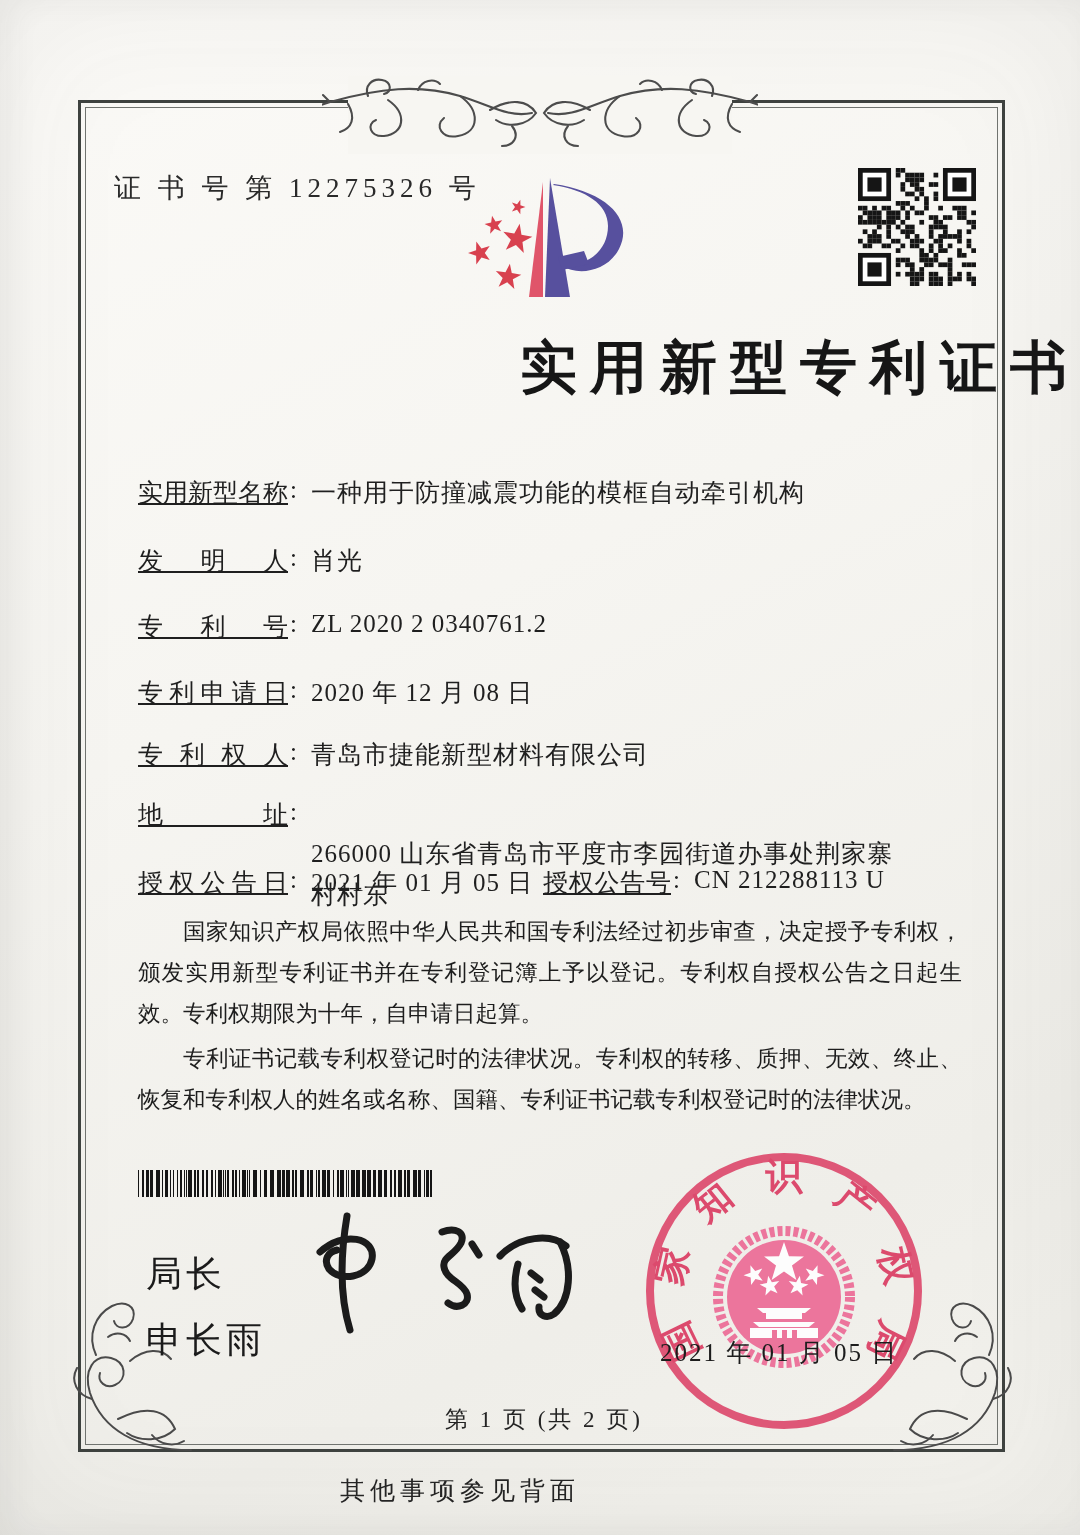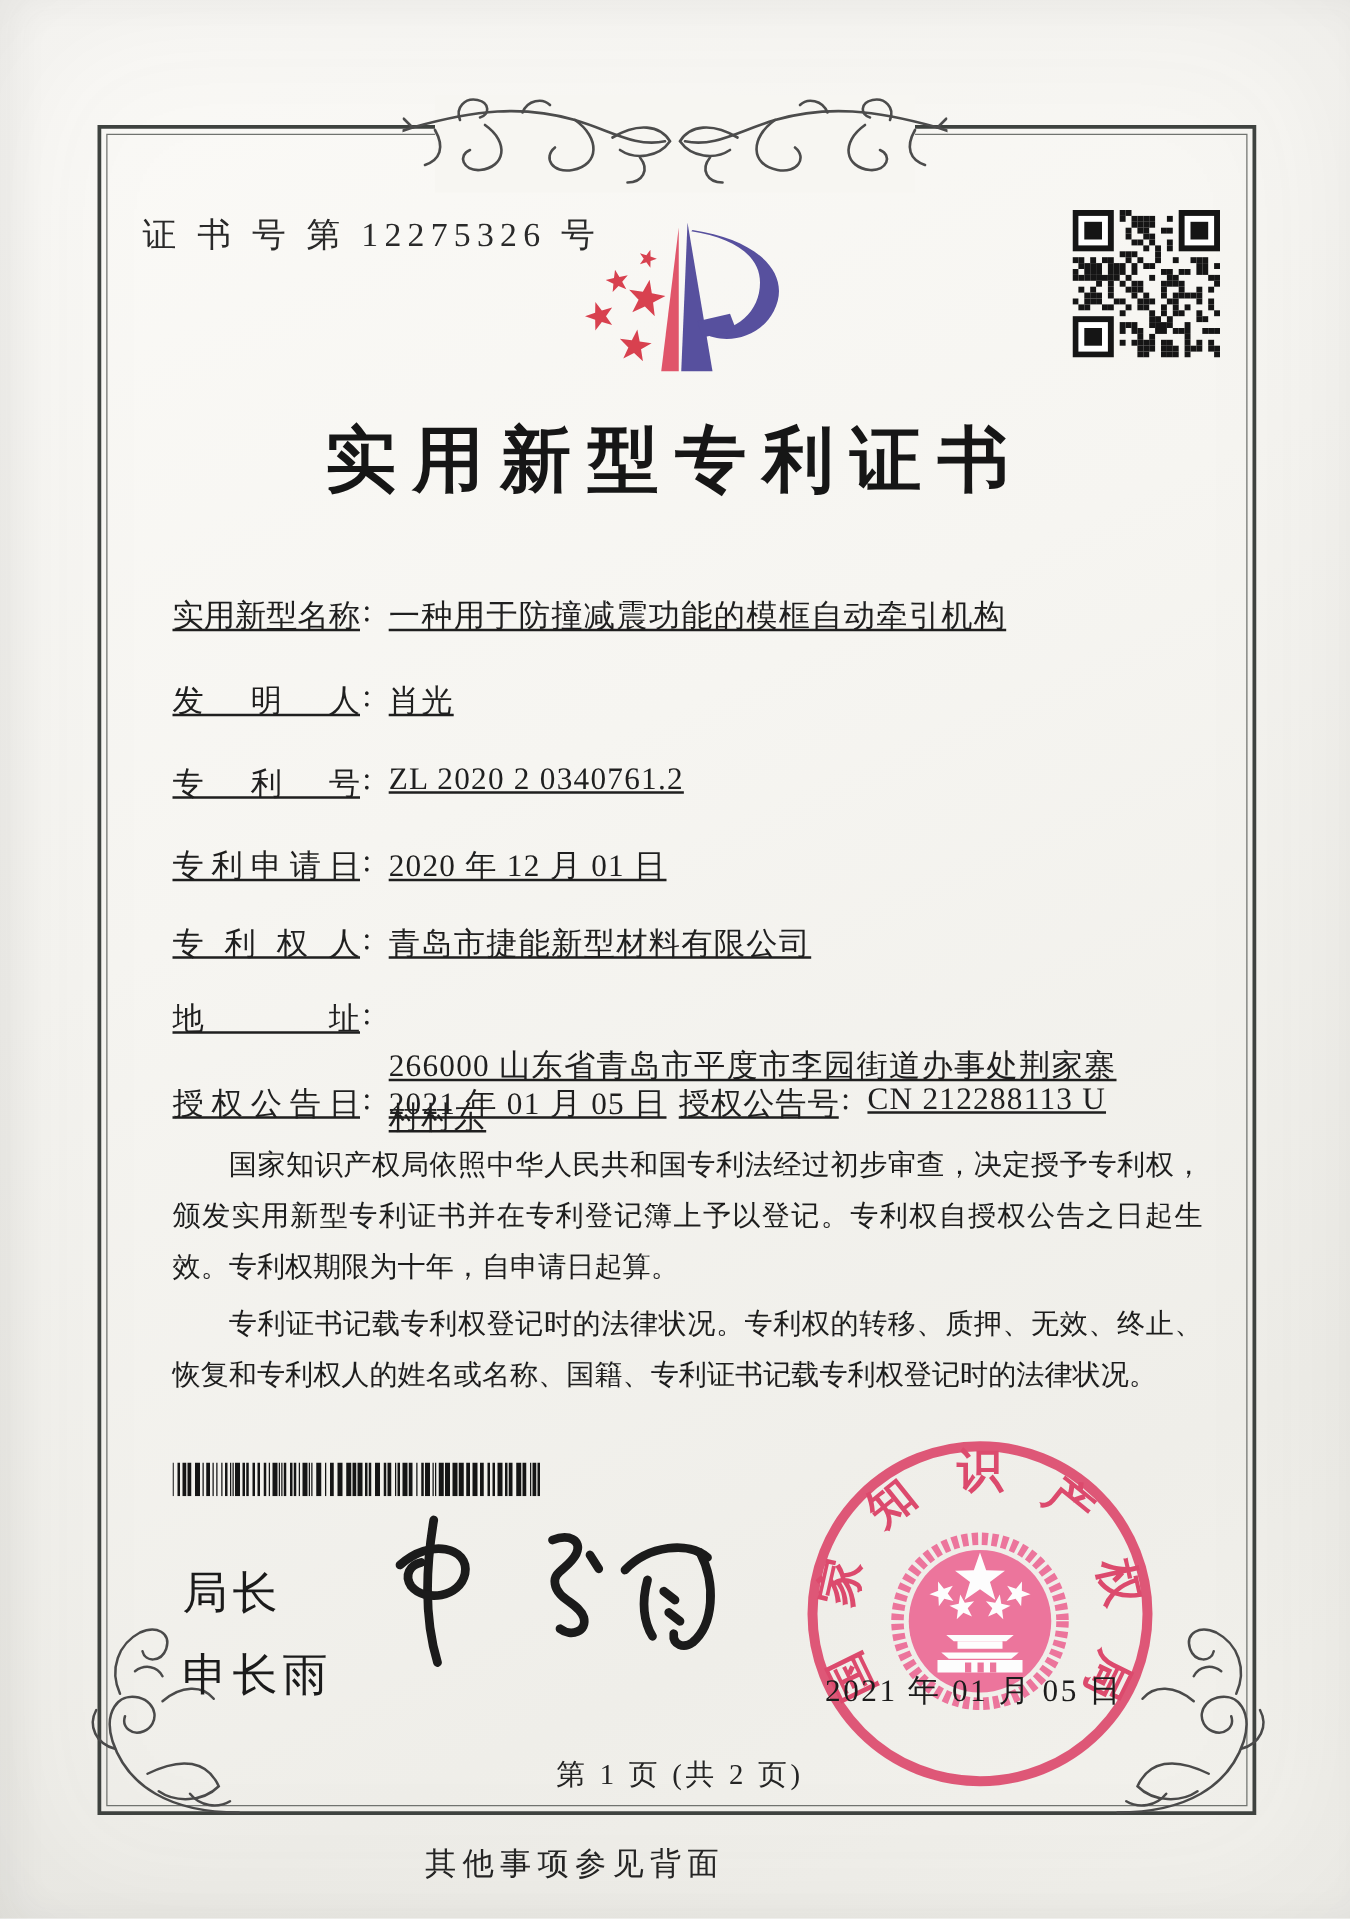--- a/index.html
+++ b/index.html
@@ -22,28 +22,28 @@
     position:absolute; left:4px; top:4px; right:4px; bottom:4px;
     border:1px solid #70736f;
   }
   .cert-no {
     position:absolute; left:114px; top:170px;
     font-size:27px; letter-spacing:5px; color:#2a2a2a; white-space:nowrap;
   }
   .logo { position:absolute; left:438px; top:160px; }
   .qr   { position:absolute; left:858px; top:168px; }
   .title {
-    position:absolute; left:0; top:330px; width:1080px; text-align:center;
+    position:absolute; left:0; top:330px; width:1080px; text-align:right;
     font-size:57px; font-weight:700; letter-spacing:13px; color:#161616; white-space:nowrap;
   }
   .fields { position:absolute; left:138px; top:0; width:830px; font-size:25px; color:#1f1f1f; }
   .field-row { position:absolute; left:0; white-space:nowrap; }
   .flabel { display:inline-block; width:150px; text-align:justify; text-align-last:justify; vertical-align:top;text-decoration:underline; }
   .fcolon { display:inline-block; margin:0 14px 0 2px; vertical-align:top; }
-  .fvalue { letter-spacing:1px; vertical-align:top;text-decoration:underline; }
+  .fvalue { letter-spacing:1px; vertical-align:top; }
   .fvalue.wrap { display:inline-block; width:592px; white-space:normal; line-height:1.62;margin-top:36px; }
   .grant-col2 { position:absolute; left:405px; top:0; white-space:nowrap; }
   .grant-col2 .flabel { width:128px; }
   .paras {
     position:absolute; left:138px; top:912px; width:824px;
     font-size:22.5px; line-height:1.82; text-align:justify; color:#1d1d1d;
   }
   .paras p { text-indent:2em; margin-bottom:4px; }
   .barcode { position:absolute; left:138px; top:1170px; }
   .signoff { position:absolute; left:146px; top:1250px; font-size:36px; color:#1b1b1b; }
@@ -365,21 +365,21 @@
     <div class="field-row" style="top:476px">
       <span class="flabel">实用新型名称</span><span class="fcolon">:</span><span class="fvalue">一种用于防撞减震功能的模框自动牵引机构</span>
     </div>
     <div class="field-row" style="top:544px">
       <span class="flabel">发明人</span><span class="fcolon">:</span><span class="fvalue">肖光</span>
     </div>
     <div class="field-row" style="top:610px">
       <span class="flabel">专利号</span><span class="fcolon">:</span><span class="fvalue">ZL 2020 2 0340761.2</span>
     </div>
     <div class="field-row" style="top:676px">
-      <span class="flabel">专利申请日</span><span class="fcolon">:</span><span class="fvalue">2020 年 12 月 01 日</span>
+      <span class="flabel">专利申请日</span><span class="fcolon">:</span><span class="fvalue">2020 年 12 月 08 日</span>
     </div>
     <div class="field-row" style="top:738px">
       <span class="flabel">专利权人</span><span class="fcolon">:</span><span class="fvalue">青岛市捷能新型材料有限公司</span>
     </div>
     <div class="field-row" style="top:798px">
       <span class="flabel">地址</span><span class="fcolon">:</span><span class="fvalue wrap">266000  山东省青岛市平度市李园街道办事处荆家寨村村东</span>
     </div>
     <div class="field-row" style="top:866px">
       <span class="flabel">授权公告日</span><span class="fcolon">:</span><span class="fvalue">2021 年 01 月 05 日</span>
       <span class="grant-col2">

